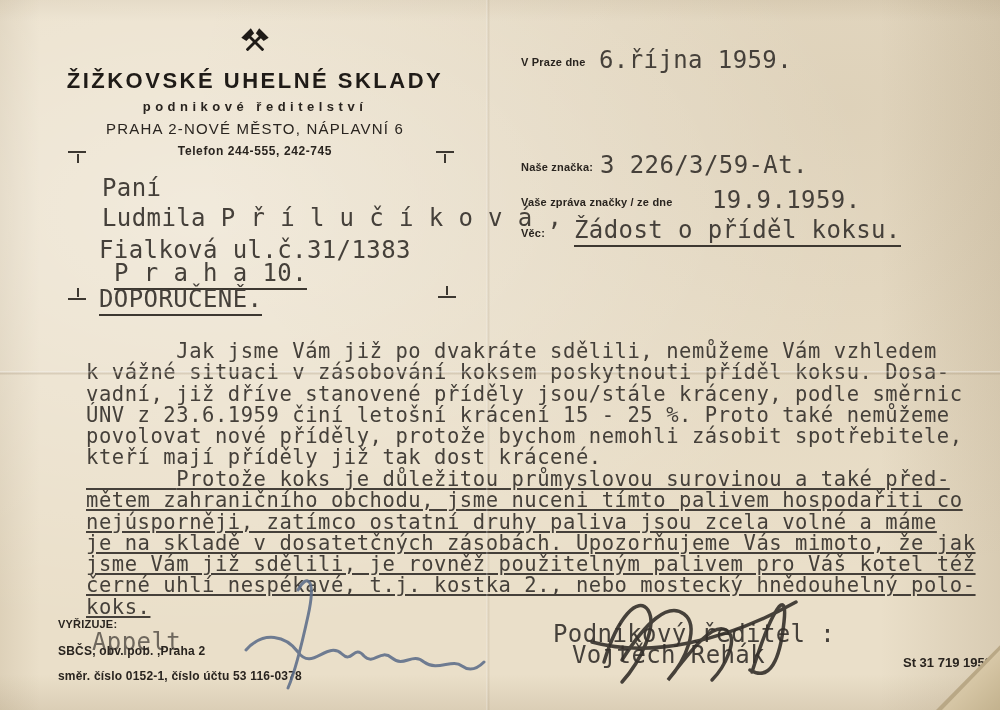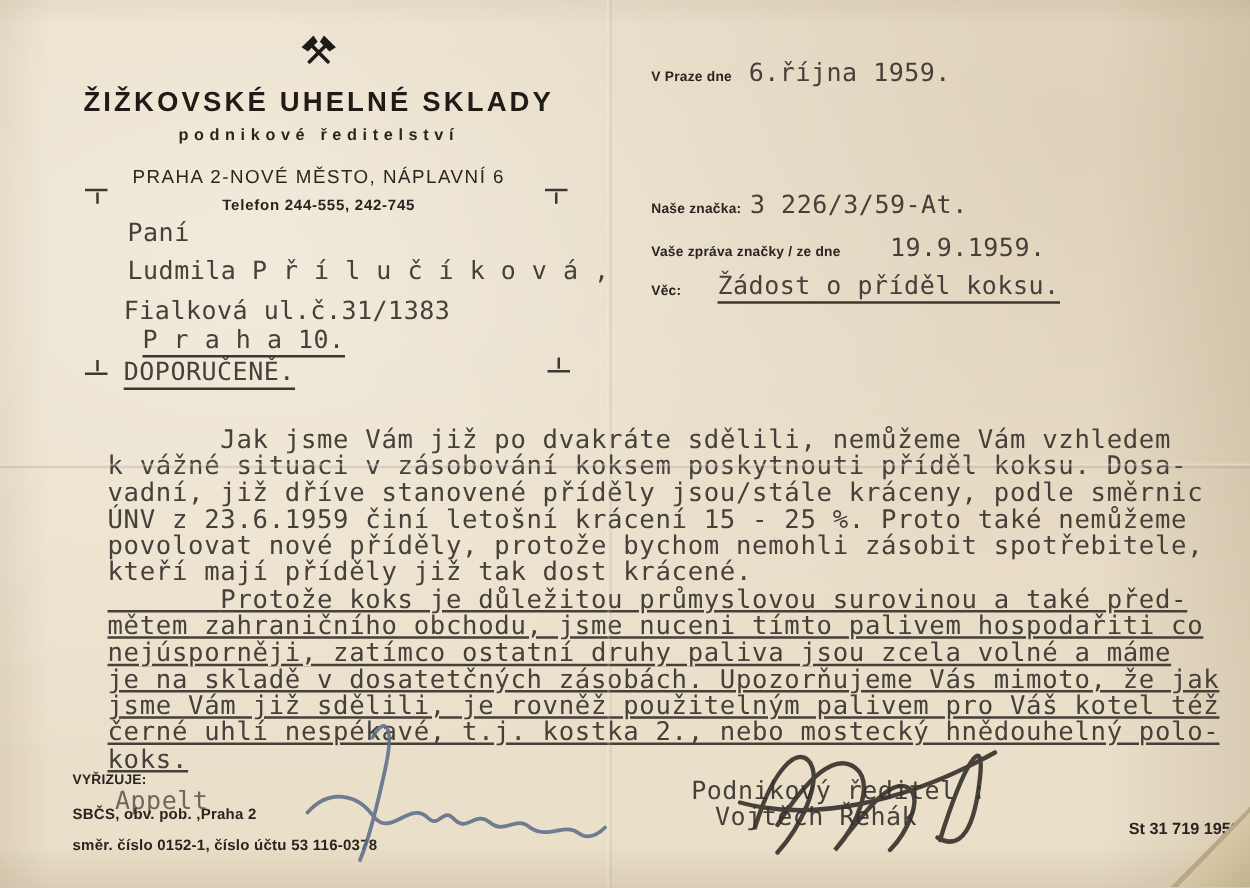--- a/index.html
+++ b/index.html
@@ -8,28 +8,28 @@
     background:
       radial-gradient(ellipse at 20% 30%, rgba(255,255,255,0.35), rgba(255,255,255,0) 60%),
       radial-gradient(ellipse at 85% 15%, rgba(120,95,55,0.10), rgba(120,95,55,0) 55%),
       linear-gradient(to right, rgba(110,85,45,0.10), rgba(110,85,45,0) 4%, rgba(110,85,45,0) 88%, rgba(110,85,45,0.14)),
       linear-gradient(to bottom, rgba(110,85,45,0.08), rgba(110,85,45,0) 3%, rgba(110,85,45,0) 95%, rgba(110,85,45,0.12)),
       #eadfc9;
     font-family:"Liberation Sans",sans-serif;
   }
   .abs{position:absolute;}
   .printed{color:#29241f;margin-left:45px;}
-  .typed{font-family:"DejaVu Sans Mono",monospace;color:#45403a;font-size:20px;letter-spacing:0.4px;white-space:nowrap;}
+  .typed{font-family:"DejaVu Sans Mono",monospace;color:#45403a;font-size:24px;letter-spacing:0.4px;white-space:nowrap;}
   .lbl{font-size:11px;font-weight:bold;color:#29241f;letter-spacing:0.2px;white-space:nowrap;}
   .underline{border-bottom:2px solid #3d3831;padding-bottom:1px;}
   
   .letterhead{left:40px;top:26px;width:430px;text-align:center;}
   .company{font-size:22px;font-weight:bold;letter-spacing:2.5px;color:#1f1b17;margin:6px 0 0 0;white-space:nowrap;}
   .subtitle{font-size:13px;font-weight:bold;letter-spacing:4.5px;color:#29241f;margin-top:5px;}
-  .lh-address{font-size:15px;letter-spacing:1.2px;color:#2a2520;margin-top:18px;font-weight:500;}
+  .lh-address{font-size:15px;letter-spacing:1.2px;color:#2a2520;margin-top:6px;font-weight:500;}
   .lh-phone{font-size:12px;font-weight:bold;letter-spacing:0.6px;color:#29241f;margin-top:7px;}
   .hammers{display:inline-block;}
   
   .bodytext{white-space:pre-wrap;line-height:21.3px;font-size:20.5px;letter-spacing:0.55px;}
   
   .overlay{left:0;top:0;width:1000px;height:710px;pointer-events:none;}
   .fold-h{left:0;top:371px;width:1000px;height:4px;
     background:linear-gradient(to bottom, rgba(255,255,255,0.45), rgba(115,90,55,0.20) 70%, rgba(115,90,55,0) 100%);}
   .fold-v{left:486px;top:0;width:4px;height:710px;
     background:linear-gradient(to right, rgba(255,255,255,0.30), rgba(115,90,55,0.13) 70%, rgba(115,90,55,0) 100%);}

